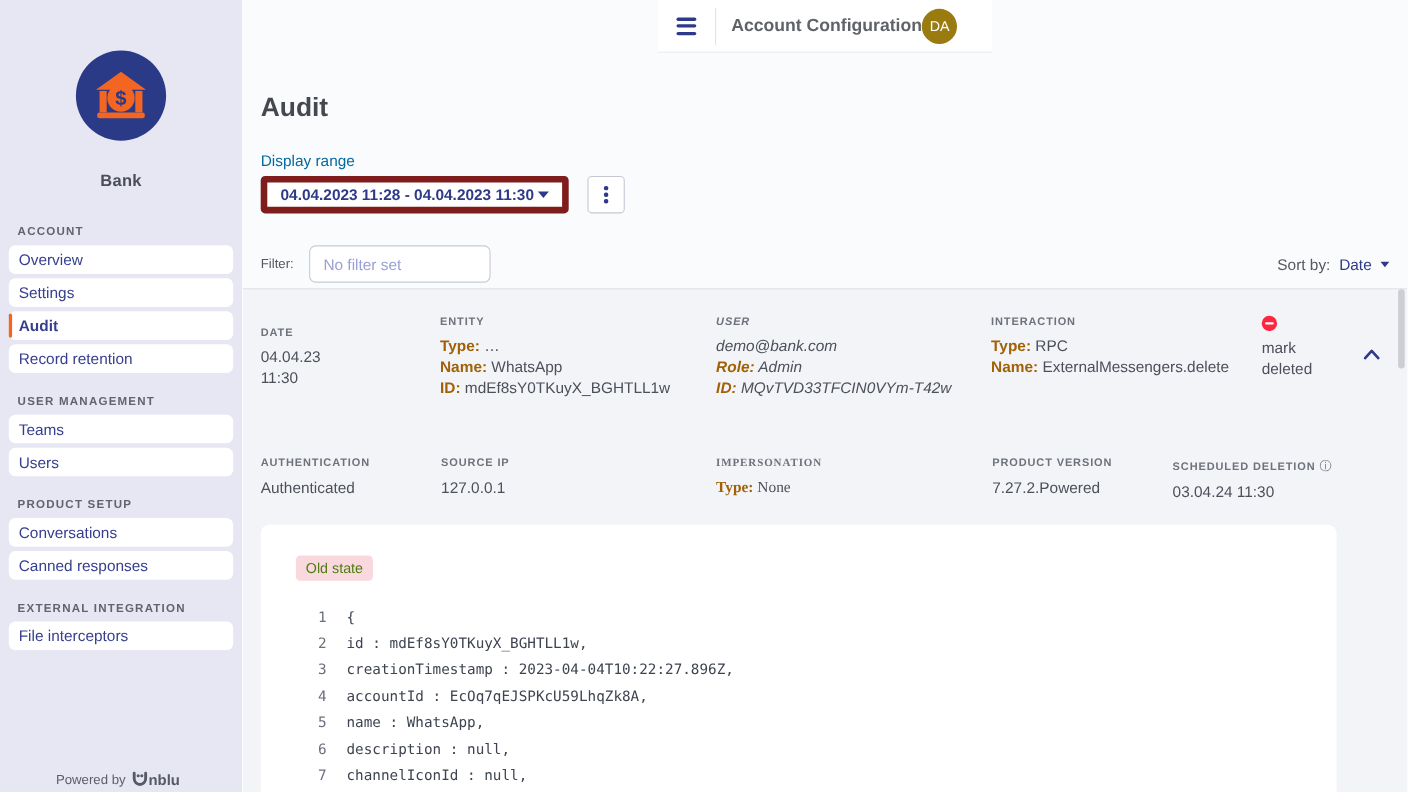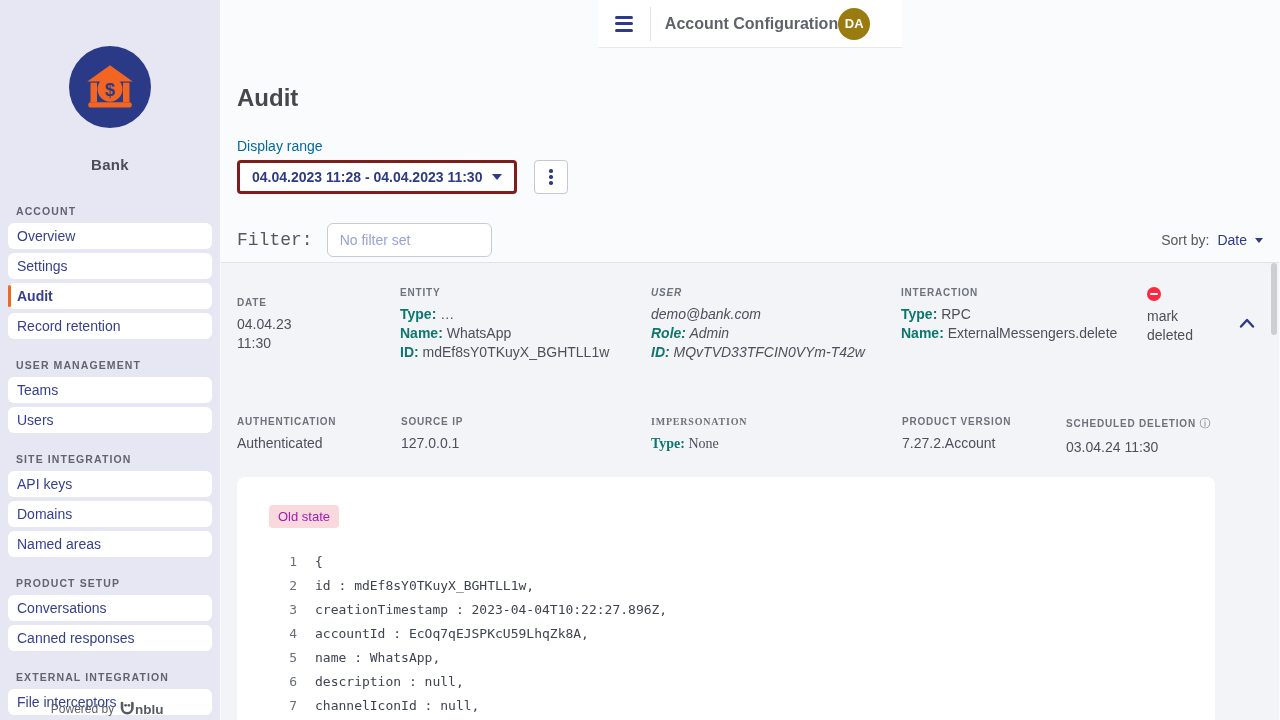--- a/index.html
+++ b/index.html
@@ -32,69 +32,69 @@
 
   
   .main { flex:1; display:flex; flex-direction:column; min-width:0;align-items:center; }
   .topbar { flex:0 0 48px; height:48px; background:#fff; border-bottom:1px solid #e8e8ed;
     display:flex; align-items:center; }
   .hamburger { margin-left:14px; width:24px; padding:3px; cursor:pointer; }
   .hamburger div { height:3px; background:#2d3a8a; border-radius:2px; margin:3.5px 0; }
   .topbar-divider { width:1px; height:34px; background:#e3e3e8; margin-left:14px; }
   .topbar-title { margin-left:14px; font-size:16px; font-weight:700; color:#5f6369; }
   .avatar { margin-left:auto; margin-right:32px; width:32px; height:32px; border-radius:50%;
-    background:#9a7b10; color:#fff; font-size:13px; font-weight:700;
+    background:#9a7b10; color:#fff; font-size:13px; font-weight:400;
     display:flex; align-items:center; justify-content:center; cursor:pointer; }
 
   .content { flex:1; display:flex; flex-direction:column; background:#fafbfc; min-height:0; }
   .page-title { font-size:24px; font-weight:700; color:#45484f; margin:36px 0 0 16px; }
   .range-label { margin:26px 0 6px 16px; font-size:14px; color:#0369a1; }
   .range-row { display:flex; margin-left:16px; gap:17px; }
-  .range-select { width:280px; height:34px; border:3px solid #7f1d1d; border-radius:4px;
+  .range-select { width:280px; height:34px; border:6px solid #7f1d1d; border-radius:4px;
     background:#fff; display:flex; align-items:center; justify-content:space-between;
     padding:0 12px; font-size:14px; font-weight:700; color:#2e3a87; cursor:pointer; }
   .caret-down { width:0; height:0; border-left:5px solid transparent; border-right:5px solid transparent;
     border-top:6px solid #2e3a87; }
   .kebab-btn { width:34px; height:34px; border:1px solid #c6c8d2; border-radius:4px; background:#fff;
     display:flex; flex-direction:column; align-items:center; justify-content:center; gap:2.5px; cursor:pointer; }
   .kebab-btn i { width:3.5px; height:3.5px; border-radius:50%; background:#2d3a8a; }
 
   .filter-row { margin-top:24px; height:44px; display:flex; align-items:center; padding:0 16px; }
-  .filter-label { font-size:18px; color:#55585f;font-family:Liberation Mono, monospace; }
+  .filter-label { font-size:12px; color:#55585f; }
   .filter-input { margin-left:14px; width:165px; height:32px; border:1px solid #c9cbd4;
     border-radius:6px; padding:16px 12px; font-size:14px; color:#3c4046; background:#fff; outline:none; }
   .filter-input::placeholder { color:#99a0d6; }
   .sort { margin-left:auto; display:flex; align-items:center; gap:8px; font-size:14px;
     color:#55585f; cursor:pointer; }
   .sort .sort-value { color:#2e3a87; font-weight:400; }
   .sort .caret-down { border-top-width:5px; border-left-width:4.5px; border-right-width:4.5px; }
 
   
   .audit-area { flex:1; background:#f3f4f7; border-top:1px solid #e2e2e7; position:relative; min-height:0; }
   .meta-row { display:flex; padding-left:16px; }
   .row1 { padding-top:24px; }
   .row2 { margin-top:54px; }
   .meta-col { flex:0 0 auto; }
   .c-date{width:163px; padding-top:10px;} .c-entity{width:251px;} .c-user{width:250px;font-style:italic;}
   .c-interaction{width:246px;} .c-status{width:92px;}
   .c-auth{width:164px;} .c-ip{width:250px;} .c-imp{width:251px;font-family:Liberation Serif, serif;} .c-pv{width:164px;}
   .meta-label { font-size:10px; font-weight:700; letter-spacing:.8px; color:#6d727b; margin-bottom:7px; }
   .meta-line { font-size:14px; color:#4c505a; line-height:19px; }
-  .meta-line b { color:#0f766e; }
+  .meta-line b { color:#a16207; }
   .status-icon { width:14px; height:14px; border-radius:50%; background:#fb2840;
     display:flex; align-items:center; justify-content:center; margin-bottom:6px; }
   .status-icon i { display:block; width:8px; height:2.5px; background:#fff; border-radius:2px; }
   .status-text { font-size:14px; color:#4c505a; line-height:19px; width:60px; }
   .entry-chevron { margin-left:auto; margin-right:24px; margin-top:28px; cursor:pointer; }
   .info-glyph { font-size:11px; color:#6d727b; font-weight:400; letter-spacing:0; }
 
   .code-card { background:#fff; border-radius:8px; margin:20px 64px 0 16px;
     padding:28px 0 24px 32px; flex:1; }
   .audit-area { display:flex; flex-direction:column; }
-  .badge-old-state { display:inline-block; background:#f9d9de; color:#a21caf;
+  .badge-old-state { display:inline-block; background:#f9d9de; color:#4d7c0f;
     font-size:13px; padding:4px 9px; border-radius:4px; }
   .code-block { margin-top:22px; font-family:"DejaVu Sans Mono", monospace;
     font-size:13px; color:#3e4450; line-height:24px; }
   .code-line { display:flex; }
   .code-line .ln { width:28px; text-align:right; color:#6a707a; margin-right:18px;
     flex:0 0 28px; user-select:none; }
   .scroll-thumb { position:absolute; right:2px; top:0; width:6px; height:72px;
     background:#cdced3; border-radius:3px; cursor:pointer; }
 </style>
 </head>
@@ -145,36 +145,20 @@
     <div class="nav-item">
       <span>Teams</span>
     </div>
 
     <div class="nav-item">
       <span>Users</span>
     </div>
   </div>
     </div>
 
-    <div class="nav-section">
-      <div class="nav-section-label">SITE INTEGRATION</div>
-      <div>
-    <div class="nav-item">
-      <span>API keys</span>
-    </div>
-
-    <div class="nav-item">
-      <span>Domains</span>
-    </div>
-
-    <div class="nav-item">
-      <span>Named areas</span>
-    </div>
-  </div>
-    </div>
 
     <div class="nav-section">
       <div class="nav-section-label">PRODUCT SETUP</div>
       <div>
     <div class="nav-item">
       <span>Conversations</span>
     </div>
 
     <div class="nav-item">
       <span>Canned responses</span>
@@ -288,21 +272,21 @@
         <div class="meta-col c-ip">
           <div class="meta-label">SOURCE IP</div>
           <div class="meta-line">127.0.0.1</div>
         </div>
         <div class="meta-col c-imp">
           <div class="meta-label">IMPERSONATION</div>
           <div class="meta-line"><b>Type:</b> <span>None</span></div>
         </div>
         <div class="meta-col c-pv">
           <div class="meta-label">PRODUCT VERSION</div>
-          <div class="meta-line">7.27.2.Account</div>
+          <div class="meta-line">7.27.2.Powered</div>
         </div>
         <div class="meta-col">
           <div class="meta-label">
             <span>SCHEDULED DELETION</span>
             <span class="info-glyph">ⓘ</span>
           </div>
           <div class="meta-line">03.04.24 11:30</div>
         </div>
       </div>
 

